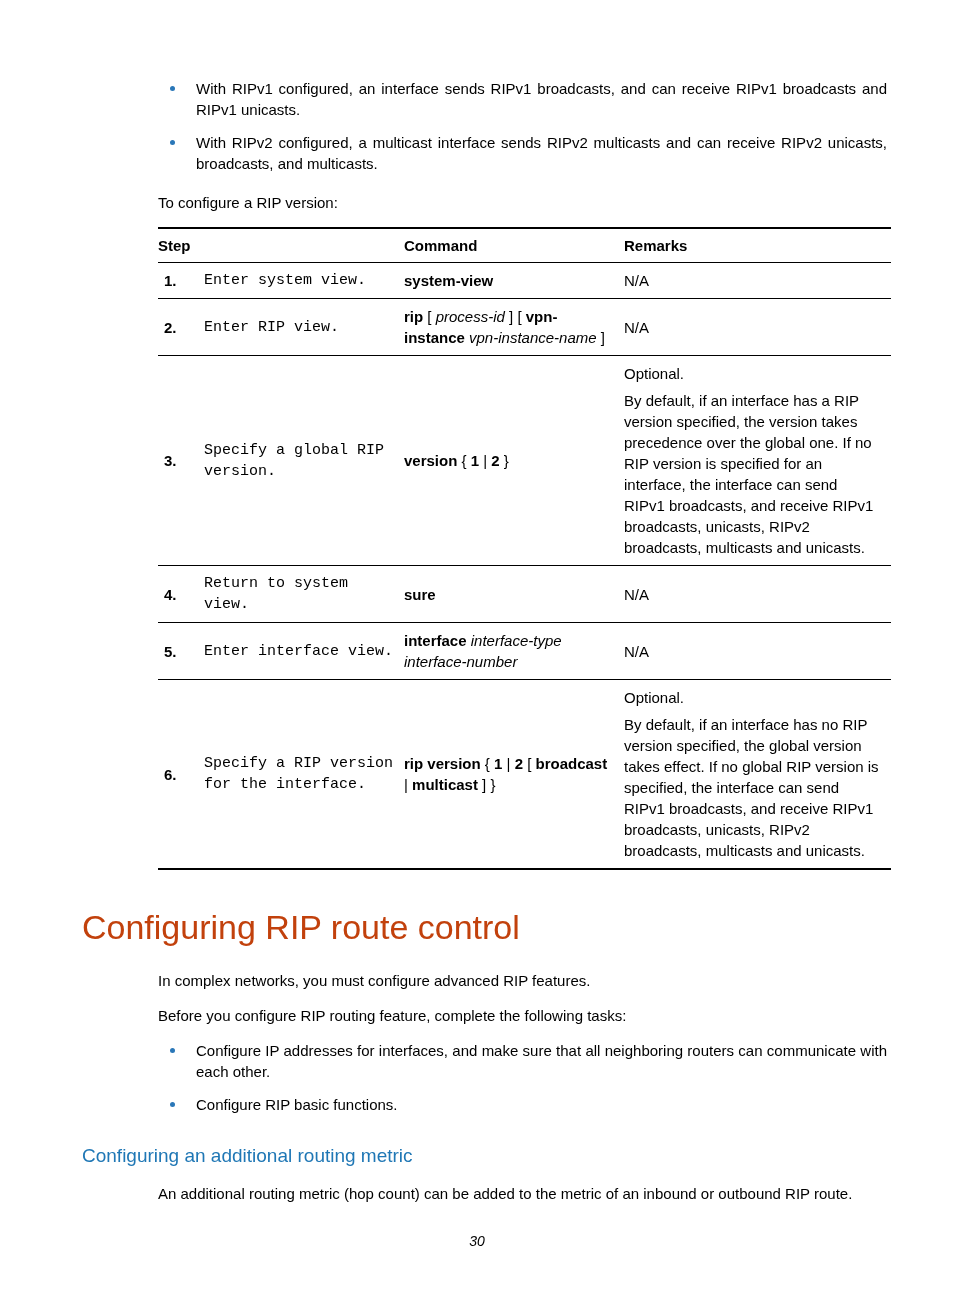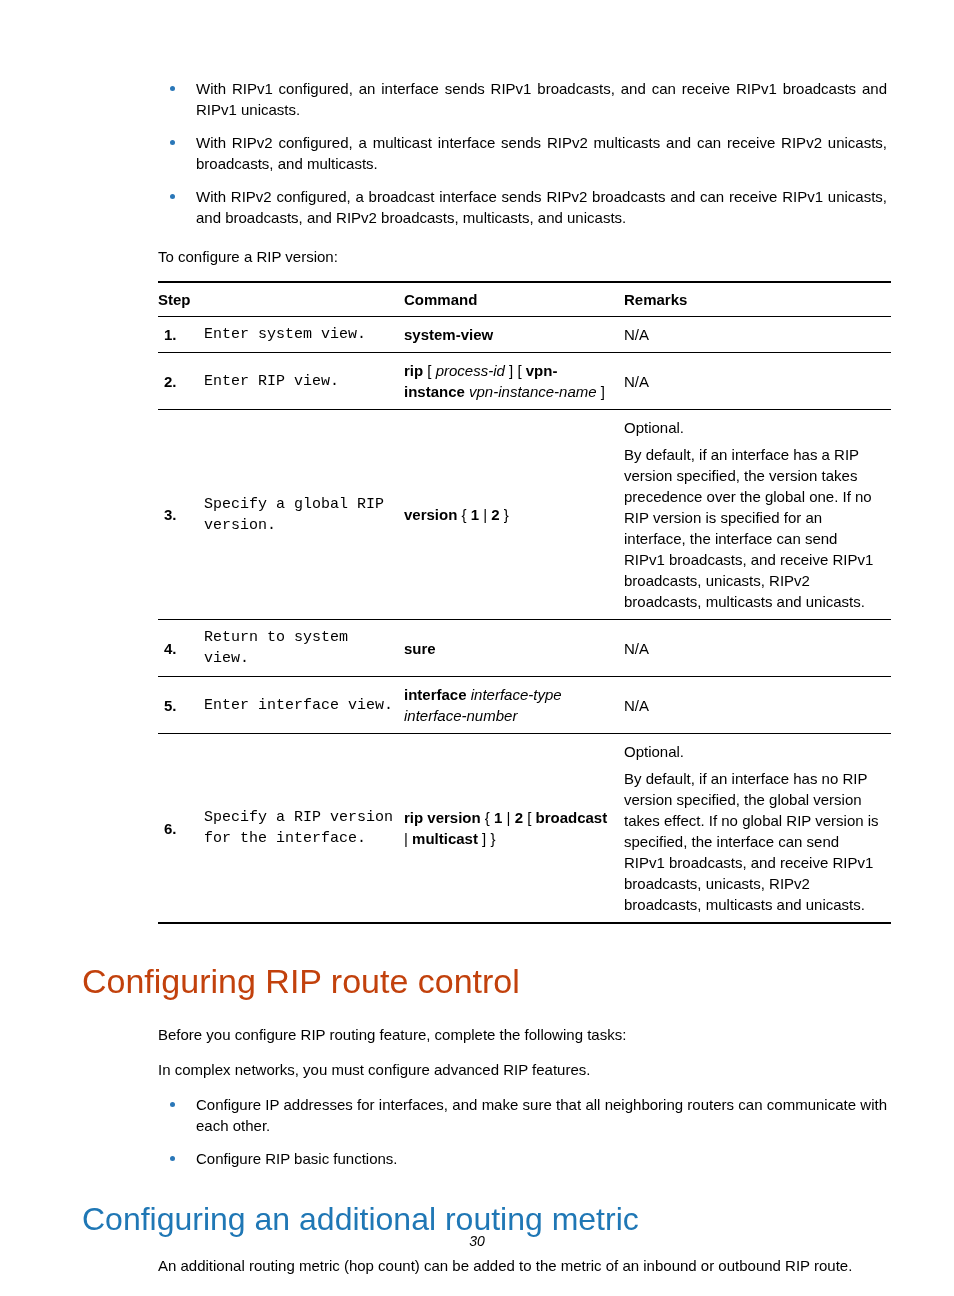--- a/index.html
+++ b/index.html
@@ -82,21 +82,21 @@
   .remark-block p { margin: 0 0 6px 0; }
   .remark-block p:last-child { margin-bottom: 0; }
 
   h1.section {
     font-size: 34px;
     font-weight: normal;
     color: #c2410c;
     margin: 34px 0 18px -4px;
   }
   h2.subsection {
-    font-size: 32px;
+    font-size: 19px;
     font-weight: normal;
     color: #1f77b5;
     margin: 28px 0 14px -4px;
   }
   .pagenum {
     position: absolute;
     bottom: 44px;
     left: 0;
     right: 0;
     text-align: center;
@@ -105,21 +105,20 @@
   }
 </style>
 </head>
 <body>
 
 <div class="page">
 
   <ul class="bullets">
     <li>With RIPv1 configured, an interface sends RIPv1 broadcasts, and can receive RIPv1 broadcasts and RIPv1 unicasts.</li>
     <li>With RIPv2 configured, a multicast interface sends RIPv2 multicasts and can receive RIPv2 unicasts, broadcasts, and multicasts.</li>
-    <li>With RIPv2 configured, a broadcast interface sends RIPv2 broadcasts and can receive RIPv1 unicasts, and broadcasts, and RIPv2 broadcasts, multicasts, and unicasts.</li>
   </ul>
 
   <p class="body-para">To configure a RIP version:</p>
 
   <table class="steps">
     <thead>
       <tr>
         <th colspan="2">Step</th>
         <th>Command</th>
         <th>Remarks</th>
@@ -186,22 +185,22 @@
               <p>Optional.</p>
               <p>By default, if an interface has no RIP version specified, the global version takes effect. If no global RIP version is specified, the interface can send RIPv1 broadcasts, and receive RIPv1 broadcasts, unicasts, RIPv2 broadcasts, multicasts and unicasts.</p>
             </div>
           </td>
         </tr>
       </tbody>
   </table>
 
   <h1 class="section">Configuring RIP route control</h1>
 
+  <p class="body-para2">In complex networks, you must configure advanced RIP features.</p>
   <p class="body-para2">Before you configure RIP routing feature, complete the following tasks:</p>
-  <p class="body-para2">In complex networks, you must configure advanced RIP features.</p>
 
   <ul class="bullets">
     <li>Configure IP addresses for interfaces, and make sure that all neighboring routers can communicate with each other.</li>
     <li>Configure RIP basic functions.</li>
   </ul>
 
   <h2 class="subsection">Configuring an additional routing metric</h2>
 
   <p class="body-para2" style="text-align:justify;">An additional routing metric (hop count) can be added to the metric of an inbound or outbound RIP route.</p>
 

